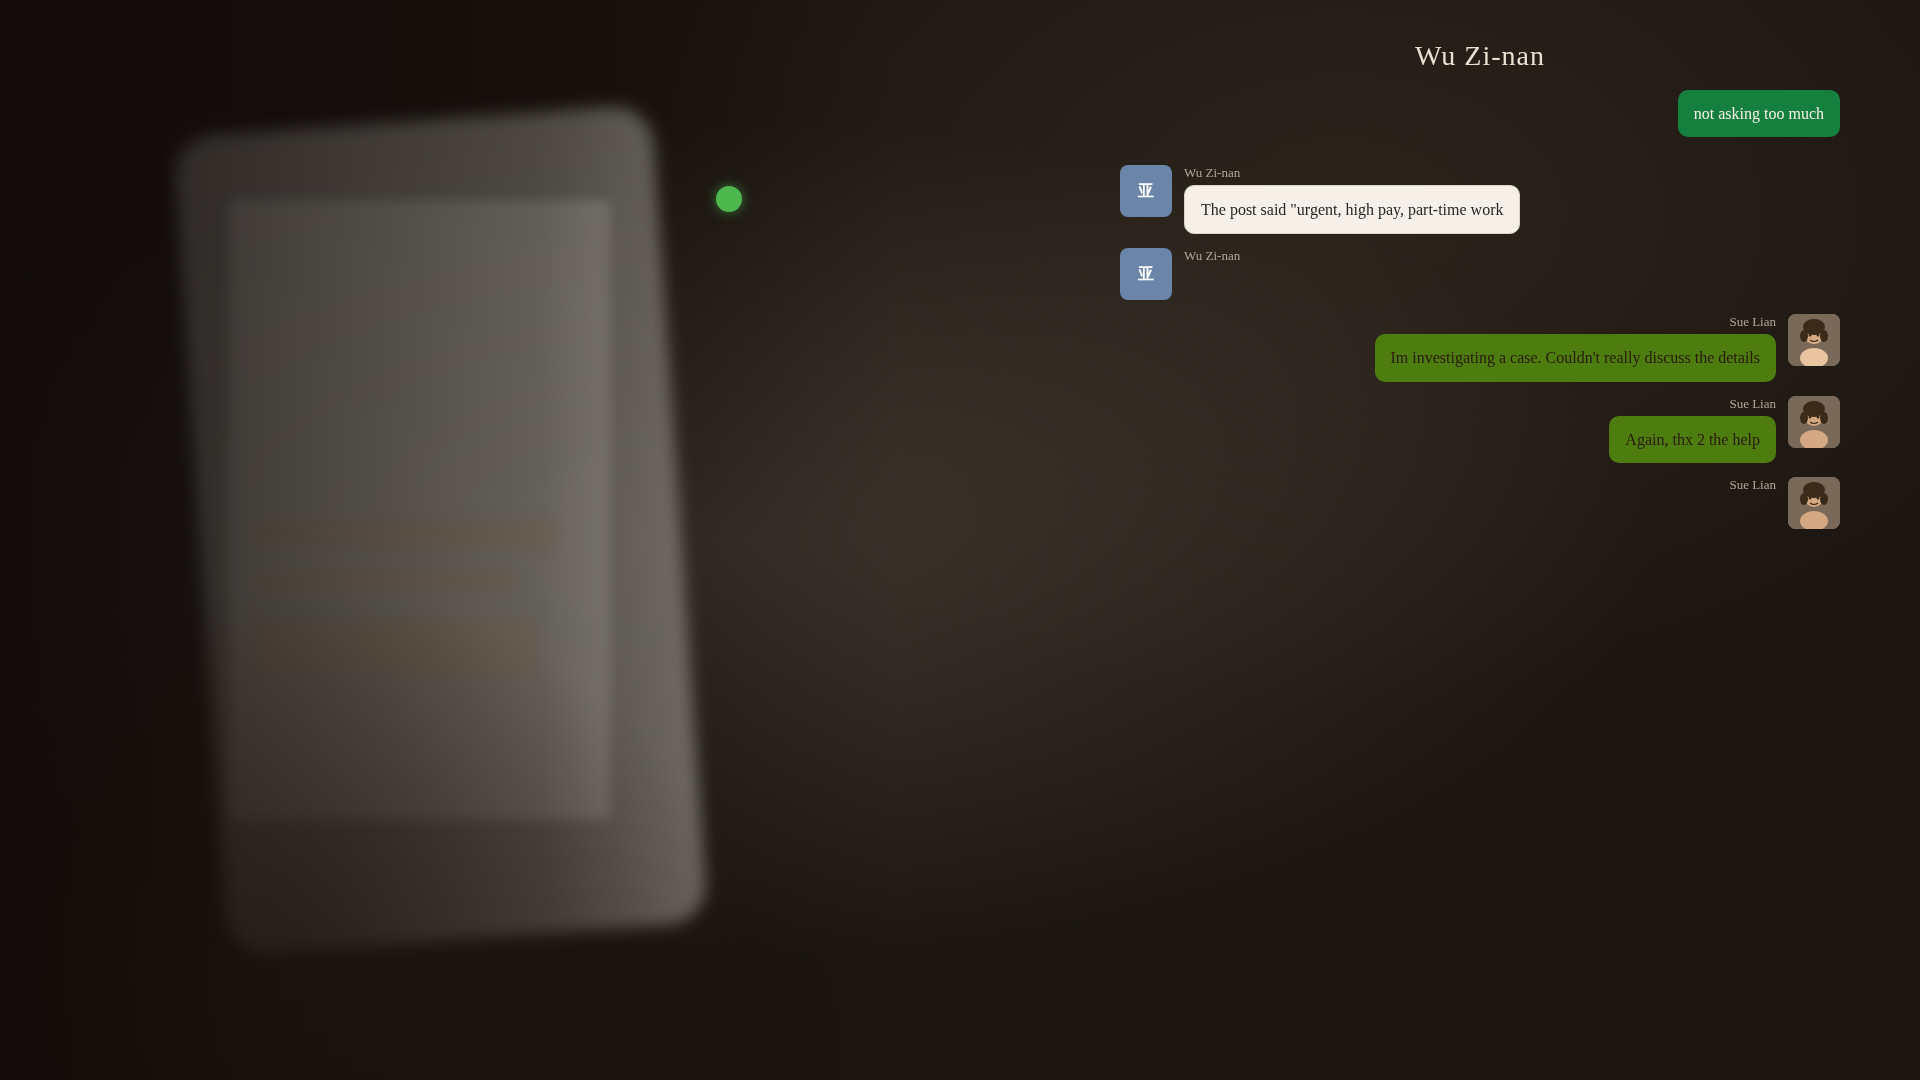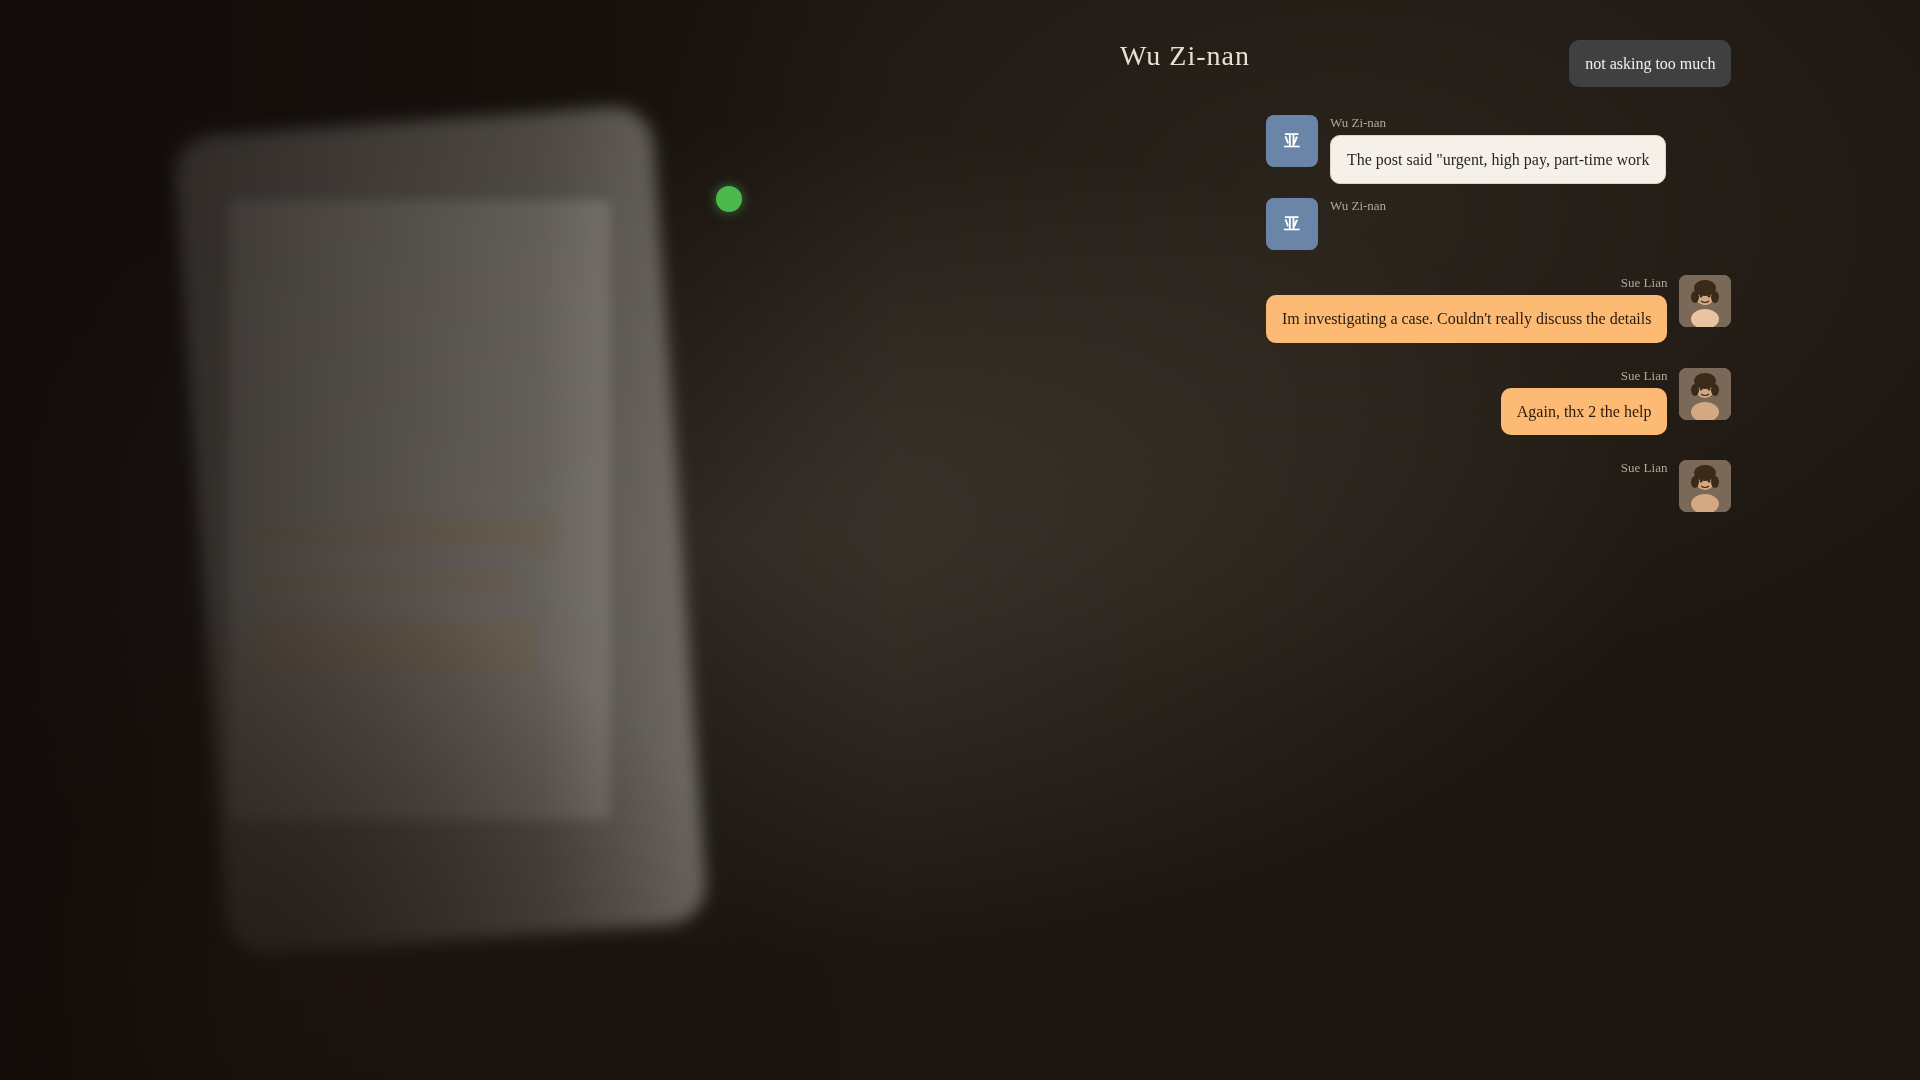--- a/index.html
+++ b/index.html
@@ -88,22 +88,22 @@
       box-shadow: 0 0 12px rgba(77,184,77,0.6);
     }
 
     
     .chat-panel {
       position: absolute;
       right: 80px;
       top: 40px;
       width: 720px;
       display: flex;
-      flex-direction: row;
-      gap: 16px;
+      flex-direction: column;
+      gap: 0;
     }
 
     .chat-title {
       text-align: center;
       color: #e8e0d0;
       font-size: 28px;
       font-weight: 400;
       letter-spacing: 1px;
       margin-bottom: 18px;
       font-family: 'Georgia', serif;
@@ -123,21 +123,20 @@
     }
 
     .msg-row.left {
       flex-direction: row;
       justify-content: flex-start;
     }
 
     .msg-row.right {
       flex-direction: row-reverse;
       justify-content: flex-start;
-      margin-top: 11px;
     }
 
     
     .avatar {
       width: 52px;
       height: 52px;
       border-radius: 8px;
       flex-shrink: 0;
       display: flex;
       align-items: center;
@@ -185,26 +184,26 @@
       max-width: 420px;
     }
 
     .bubble-wu {
       background: #f5f0e8;
       color: #2a2520;
       border: 1px solid #ddd5c5;
     }
 
     .bubble-sue {
-      background: #fdba74;
+      background: #4d7c0f;
       color: #2a1a0a;
     }
 
     .bubble-tan {
-      background: #404040;
+      background: #15803d;
       color: #f5f0e8;
     }
 
     
     .msg-block {
       display: flex;
       flex-direction: column;
     }
 
     

